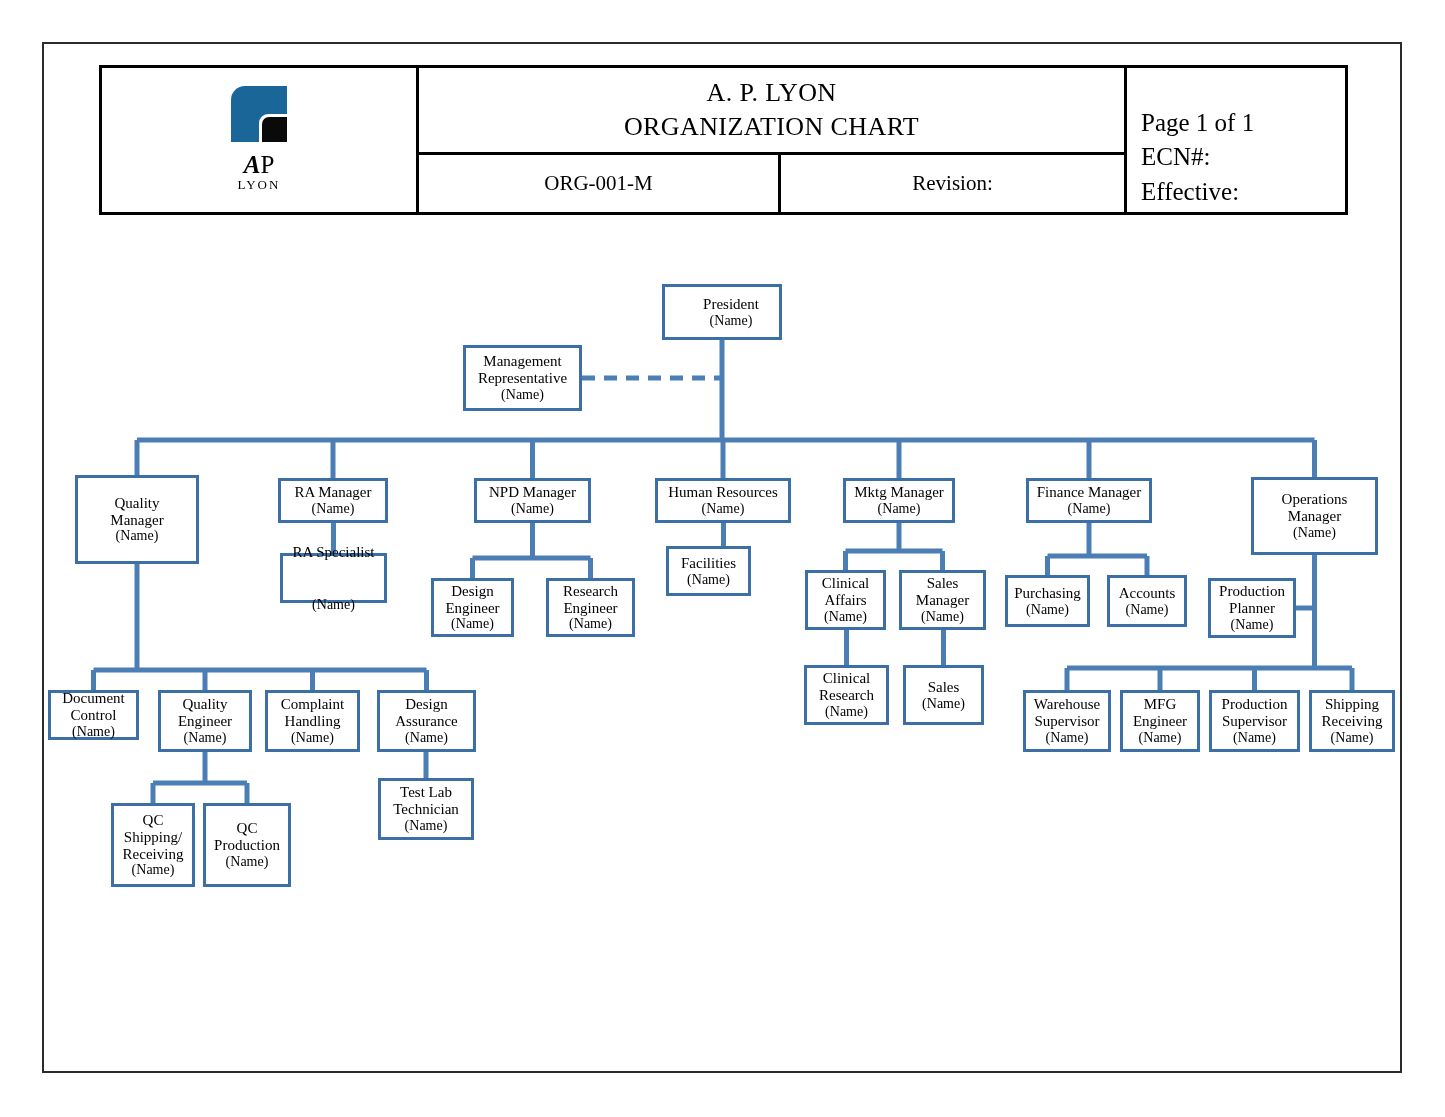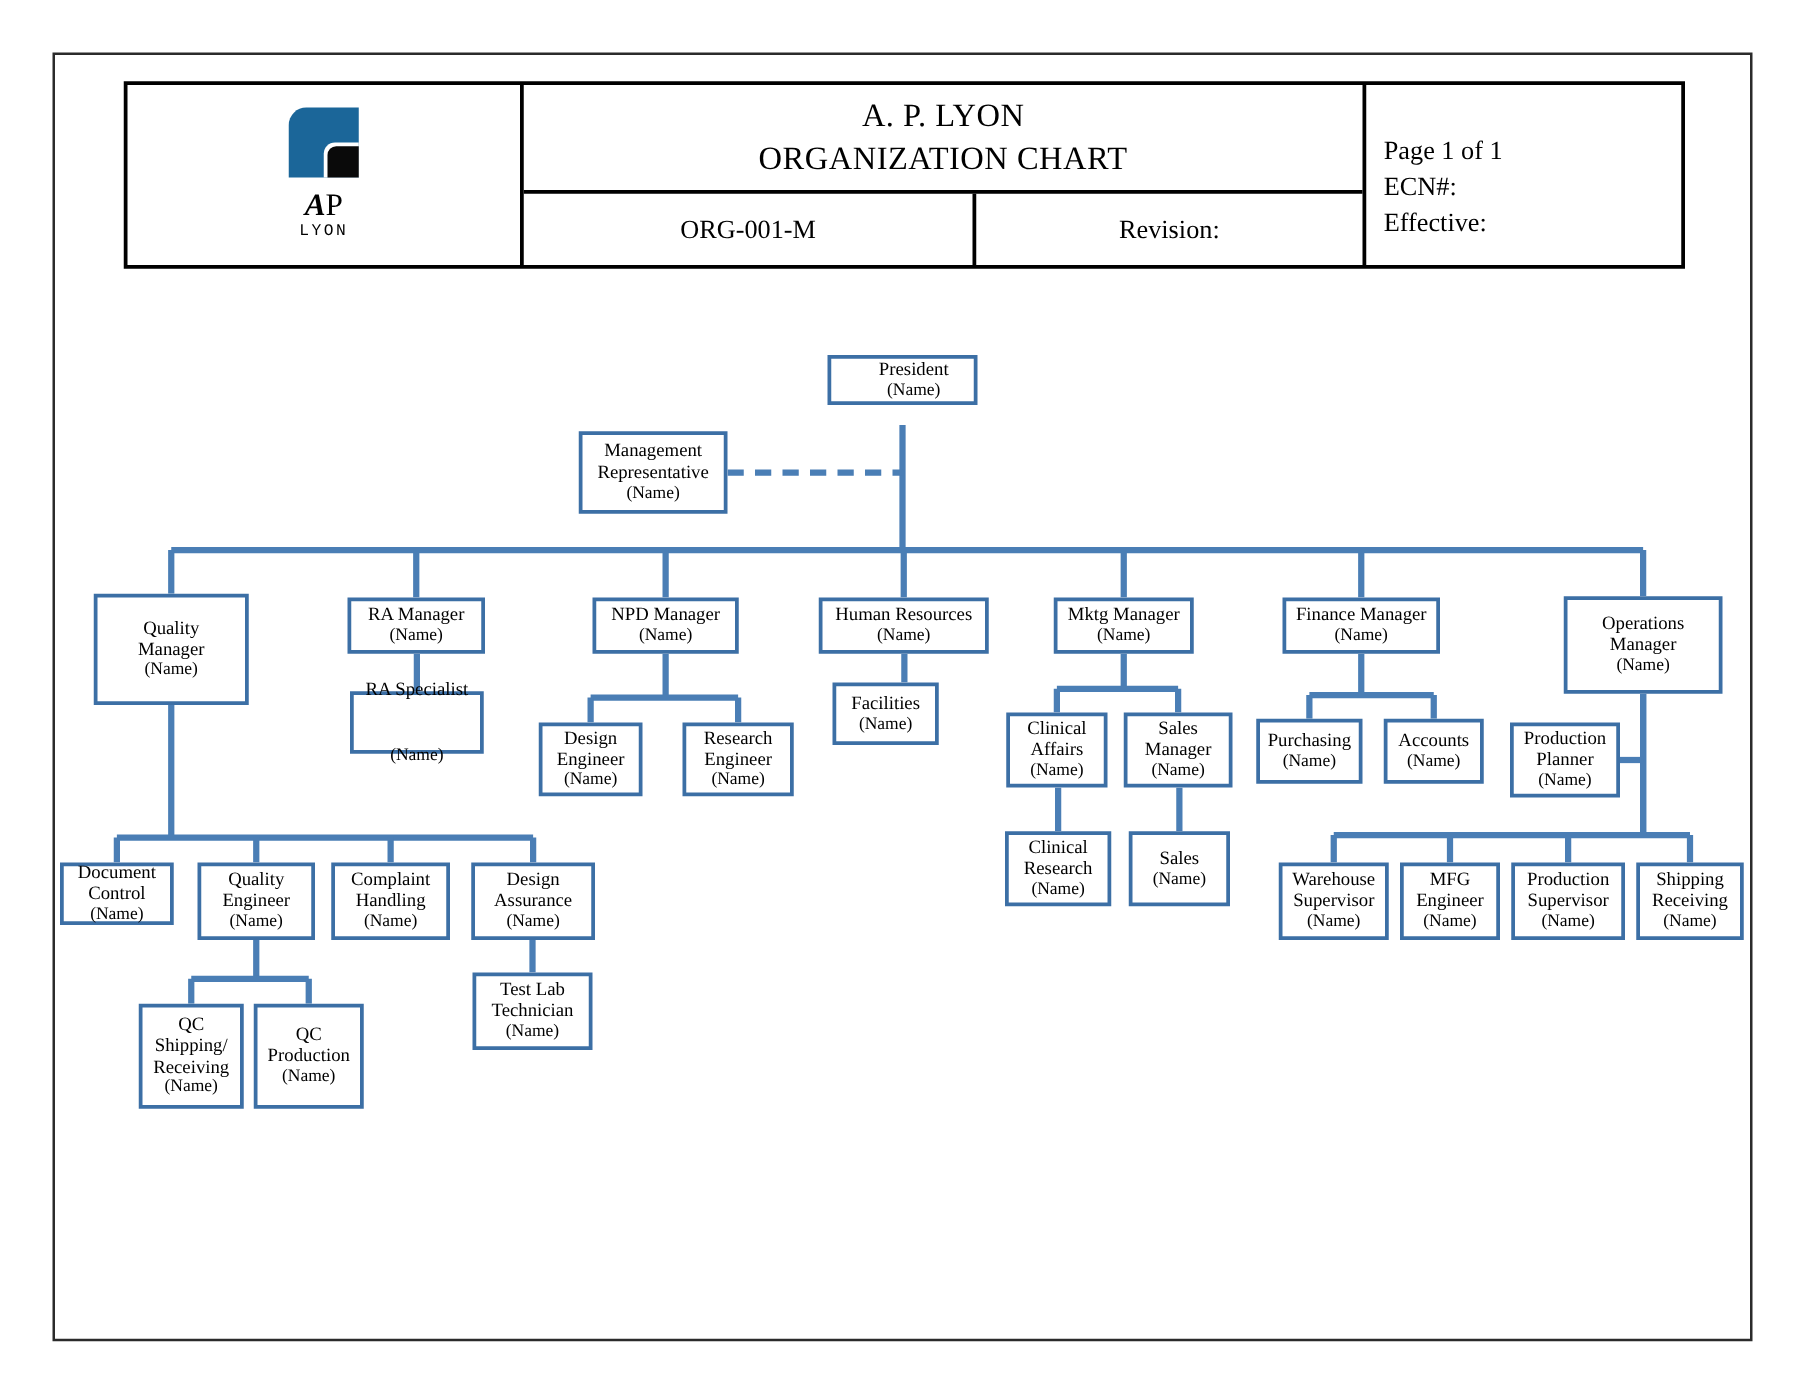--- a/index.html
+++ b/index.html
@@ -33,38 +33,38 @@
     border-top-left-radius:9px;
   }
   .logo-mark .black{
     position:absolute;left:31px;top:31px;width:25px;height:25px;background:#0a0a0a;
     border-top-left-radius:7px;
   }
   .logo-text{margin-top:10px;text-align:center;line-height:1;}
   .logo-ap{font-family:Liberation Serif, serif;font-size:25px;letter-spacing:0px;}
   .logo-ap .a{font-weight:700;font-style:italic;}
   .logo-ap .p{font-weight:400;}
-  .logo-lyon{font-family:Liberation Mono, monospace;font-size:13px;letter-spacing:2px;margin-top:1px;}
+  .logo-lyon{font-family:Liberation Serif, serif;font-size:13px;letter-spacing:2px;margin-top:1px;}
 
   .tb-mid{flex:1;display:flex;flex-direction:column;}
   .tb-title{
     height:87px;border-bottom:3px solid #000;box-sizing:border-box;
     display:flex;flex-direction:column;align-items:center;justify-content:center;
     font-size:26px;line-height:1.32;letter-spacing:.4px;
   }
   .tb-sub{flex:1;display:flex;}
   .tb-doc{
     width:362px;border-right:3px solid #000;box-sizing:border-box;
     display:flex;align-items:center;justify-content:center;font-size:21px;
   }
   .tb-rev{flex:1;display:flex;align-items:center;justify-content:center;font-size:21px;}
 
   .tb-right{
-    width:255px;border-left:3px solid #000;box-sizing:border-box;
-    padding:38px 0 0 14px;font-size:21px;line-height:1.37;
+    width:221px;border-left:3px solid #000;box-sizing:border-box;
+    padding:38px 0 0 14px;font-size:25px;line-height:1.37;
   }
 
   
   #chart{position:absolute;left:0;top:0;width:1445px;height:1117px;}
   #lines{position:absolute;left:0;top:0;width:1445px;height:1117px;}
 
   .node{
     position:absolute;box-sizing:border-box;
     border:3px solid #3C6FA5;background:#ffffff;
     display:flex;flex-direction:column;align-items:center;justify-content:center;
@@ -156,21 +156,21 @@
         <line x1="1314.5" y1="555" x2="1314.5" y2="668" stroke="#4A7EB5" stroke-width="5"></line>
         <line x1="1067" y1="668" x2="1352" y2="668" stroke="#4A7EB5" stroke-width="5"></line>
         <line x1="1067" y1="668" x2="1067" y2="690" stroke="#4A7EB5" stroke-width="5"></line>
         <line x1="1160" y1="668" x2="1160" y2="690" stroke="#4A7EB5" stroke-width="5"></line>
         <line x1="1254.5" y1="668" x2="1254.5" y2="690" stroke="#4A7EB5" stroke-width="5"></line>
         <line x1="1352" y1="668" x2="1352" y2="690" stroke="#4A7EB5" stroke-width="5"></line>
         <line x1="1314.5" y1="555" x2="1314.5" y2="668" stroke="#4A7EB5" stroke-width="5"></line>
         <line x1="1296" y1="608" x2="1314.5" y2="608" stroke="#4A7EB5" stroke-width="5"></line>
       </svg>
     <div id="nodes">
-        <div class="node" style="left: 662px; top: 284px; width: 120px; height: 40px; border-color: rgb(60, 111, 165); padding-left: 18px;">
+        <div class="node" style="left: 662px; top: 284px; width: 120px; height: 56px; border-color: rgb(60, 111, 165); padding-left: 18px;">
           <div class="nm">President</div>
           <div class="nn">(Name)</div>
         </div>
         <div class="node" style="left: 463px; top: 345px; width: 119px; height: 66px; border-color: rgb(60, 111, 165);">
           <div class="nm">Management</div>
           <div class="nm">Representative</div>
           <div class="nn">(Name)</div>
         </div>
         <div class="node" style="left: 75px; top: 475px; width: 124px; height: 89px; border-color: rgb(60, 111, 165);">
           <div class="nm">Quality</div>

